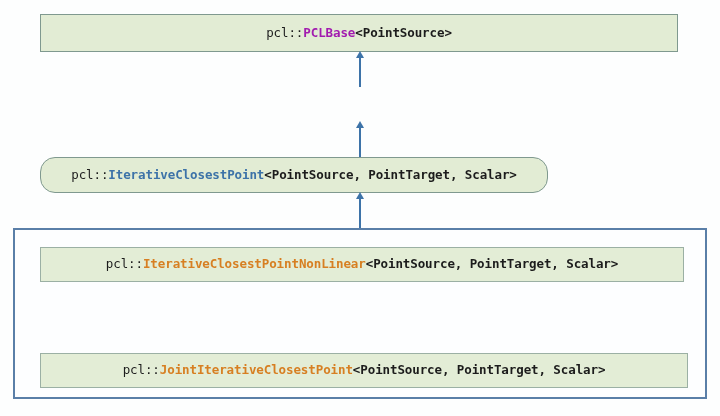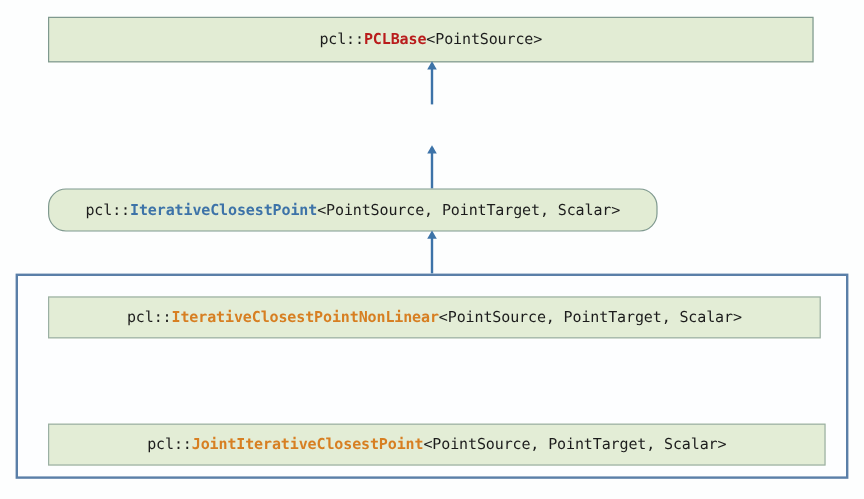--- a/index.html
+++ b/index.html
@@ -41,27 +41,27 @@
     background: #e3edd6;
   }
 
   .node .txt {
     display: inline-block;
     line-height: 1;
   }
 
   
   .cname { font-weight: bold; }
-  .c-red    { color: #b91c1c; }
+  .c-red    { color: #a21caf; }
   .c-green  { color: #16a74a; }
   .c-blue   { color: #3d73a8; }
   .c-orange { color: #d77f22; }
 
   .ns   { color: #1c1c1c; margin-top: 34px; }
-  .tmpl { color: #1c1c1c; }
+  .tmpl { color: #1c1c1c; font-weight: bold; }
 
   
   #group-container {
     position: absolute;
     left: 13px;
     top: 228px;
     width: 694px;
     height: 171px;
     box-sizing: border-box;
     border: 2px solid #5a7fa8;

